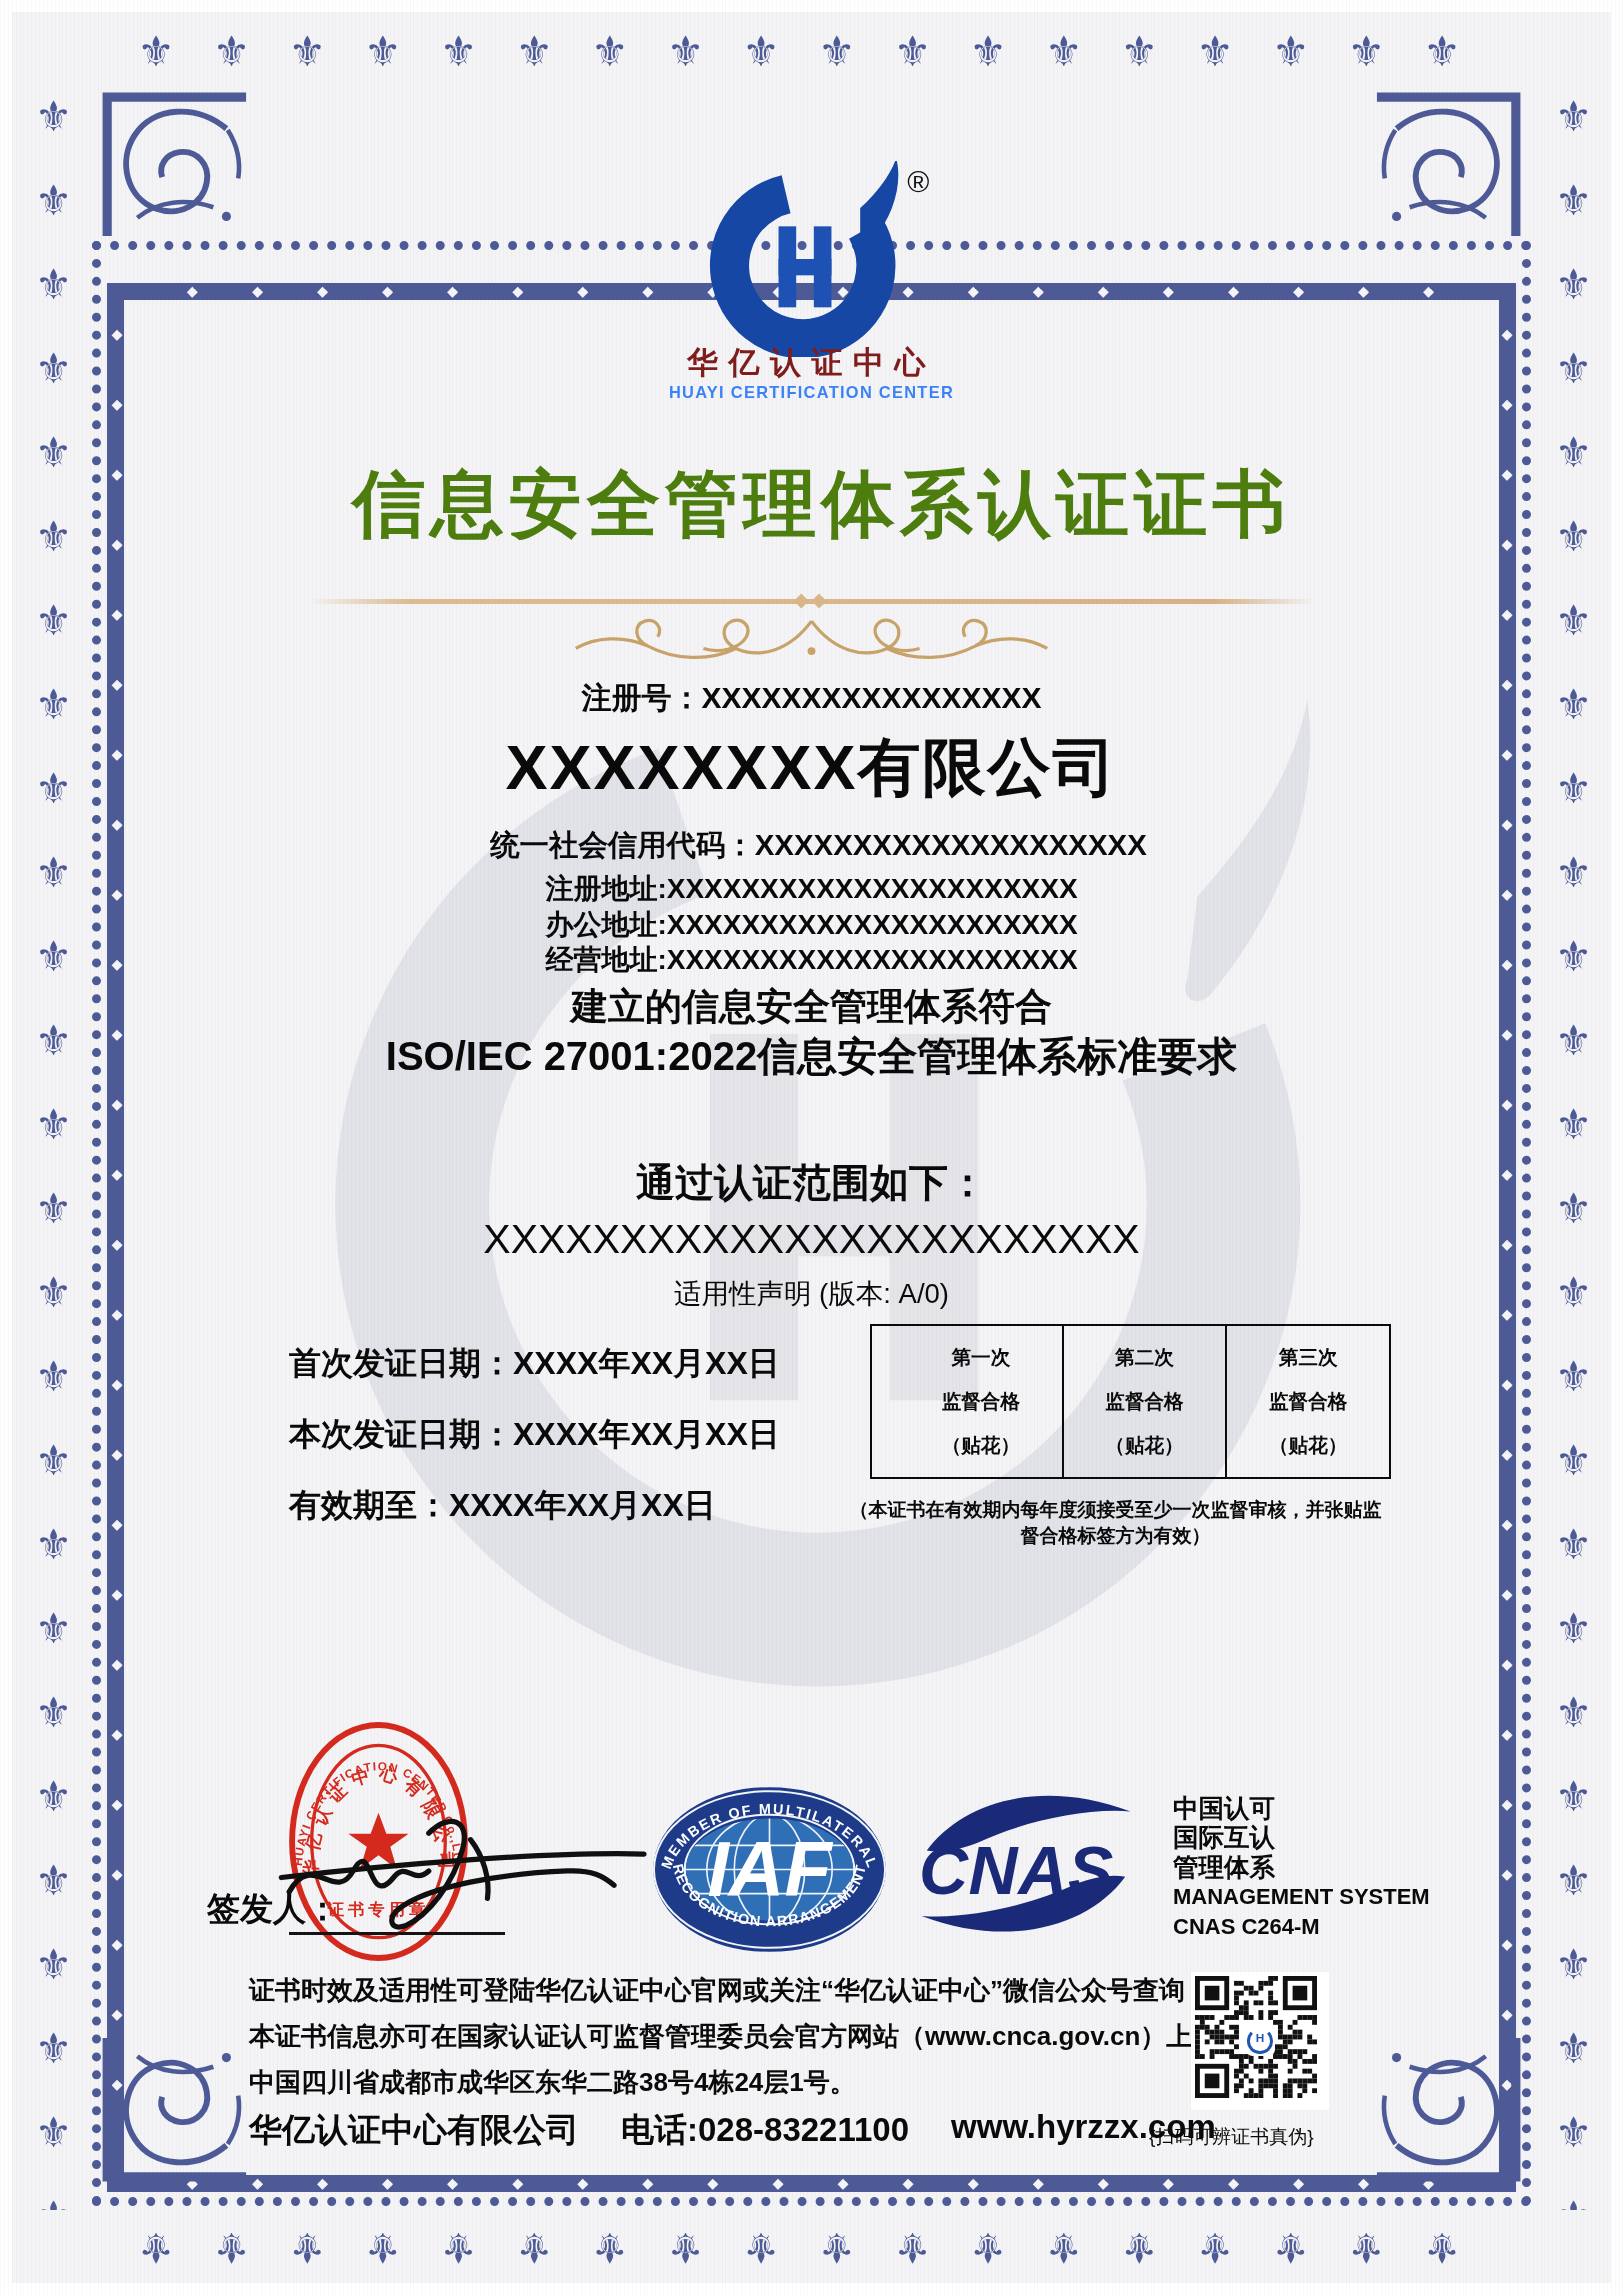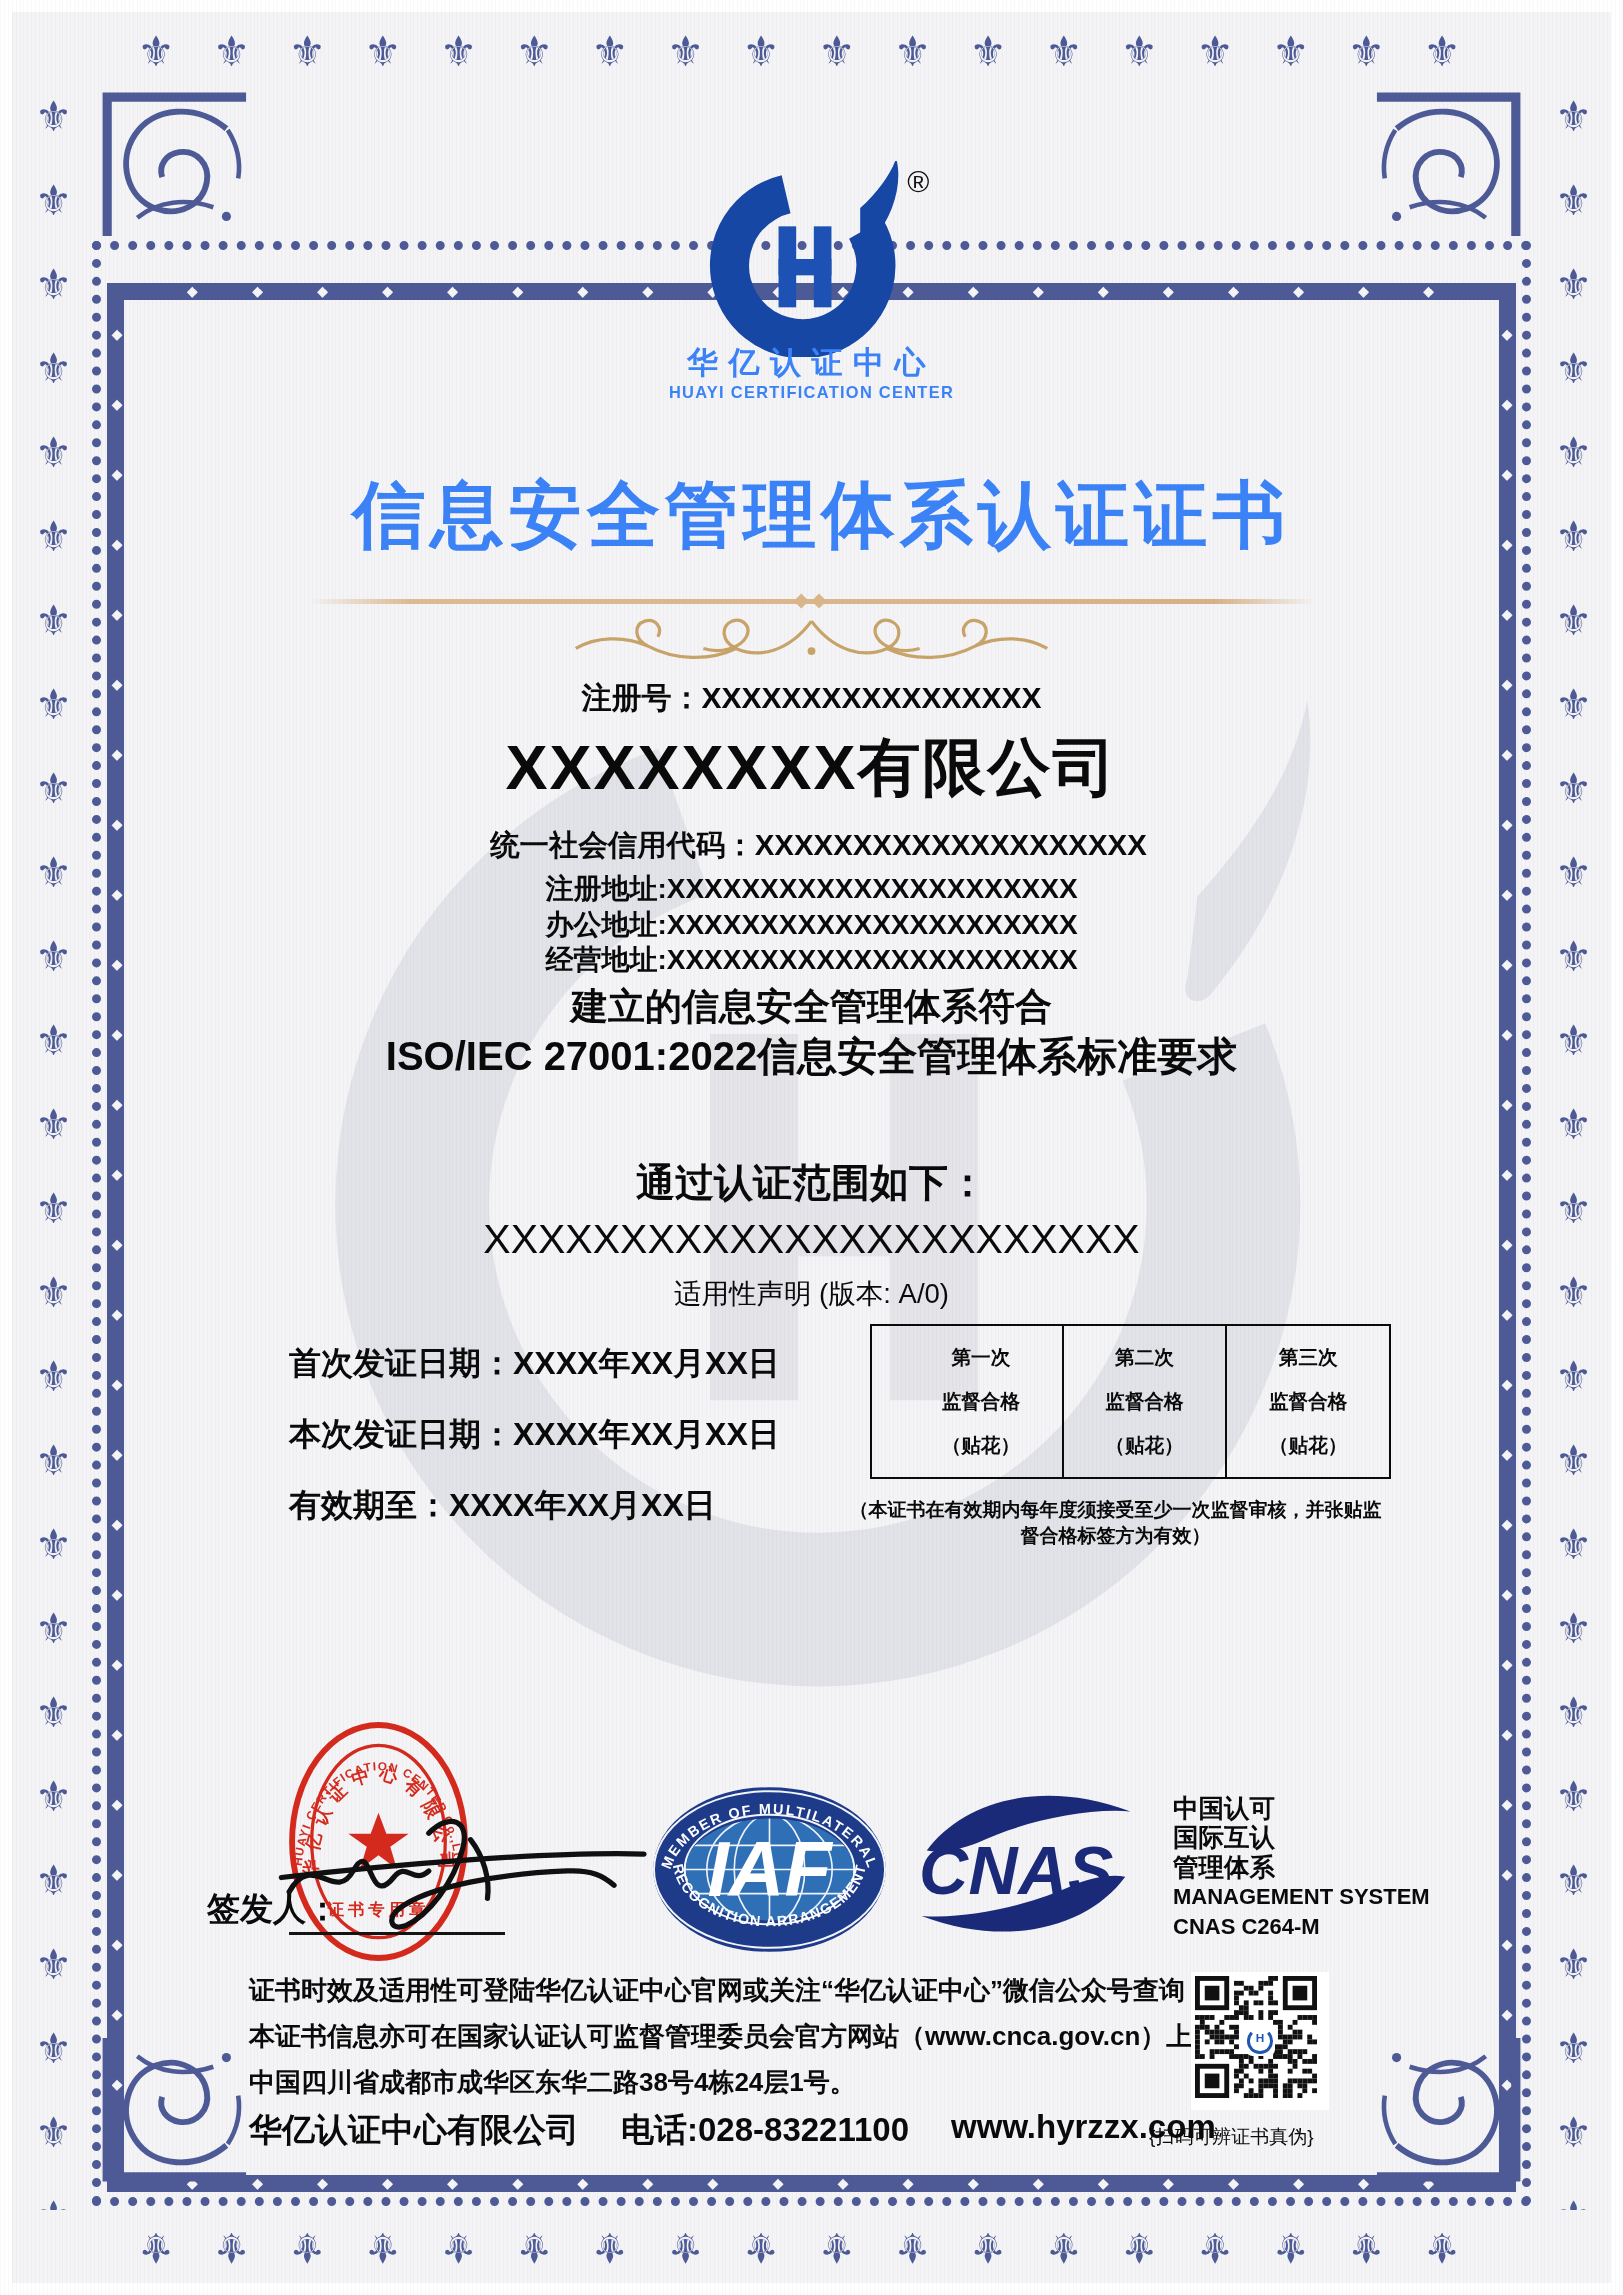--- a/index.html
+++ b/index.html
@@ -29,23 +29,23 @@
   .dstrip-left{left:108px;top:314px;bottom:137px;}
   .dstrip-right{right:108px;top:314px;bottom:137px;}
   .corner{position:absolute;width:152px;height:152px;}
   .corner.tr{transform:scaleX(-1);} .corner.bl{transform:scaleY(-1);} .corner.br{transform:scale(-1,-1);}
 
   
   .layer-wm{position:absolute;inset:0;z-index:1;pointer-events:none;}
 
   
   .layer-content{position:absolute;inset:0;z-index:6;}
-  .logo-cn{top:342px;font-size:31px;letter-spacing:10.5px;color:#3b82f6;}
+  .logo-cn{top:342px;font-size:31px;letter-spacing:10.5px;color:#7f1d1d;}
   .logo-en{top:383px;font-size:16.4px;letter-spacing:1.3px;color:#3b82f6;}
-  .cert-title{top:467px;font-size:73px;letter-spacing:5.2px;color:#3b82f6;margin-left:20px;}
+  .cert-title{top:456px;font-size:73px;letter-spacing:5.2px;color:#4d7c0f;margin-left:20px;}
   .divider-line{left:308px;width:1008px;top:599px;height:5.2px;
     background:linear-gradient(90deg,rgba(217,181,138,0) 0%,#dcbb92 10%,#d7b186 90%,rgba(217,181,138,0) 100%);}
   .divider-accent{top:588px;font-size:19.6px;color:#d9b58a;letter-spacing:2.6px;}
   .reg-line{top:678px;font-size:30px;}
   .company{top:725px;font-size:63px;letter-spacing:2px;}
   .credit{top:826px;font-size:29.4px;padding-left:14px;}
   .addr0{top:870px;} .addr1{top:906px;} .addr2{top:941px;}
   .addr{font-size:28px;font-weight:bold;}
   .conformity{top:982px;font-size:37px;}
   .standard{top:1029px;font-size:40px;}

